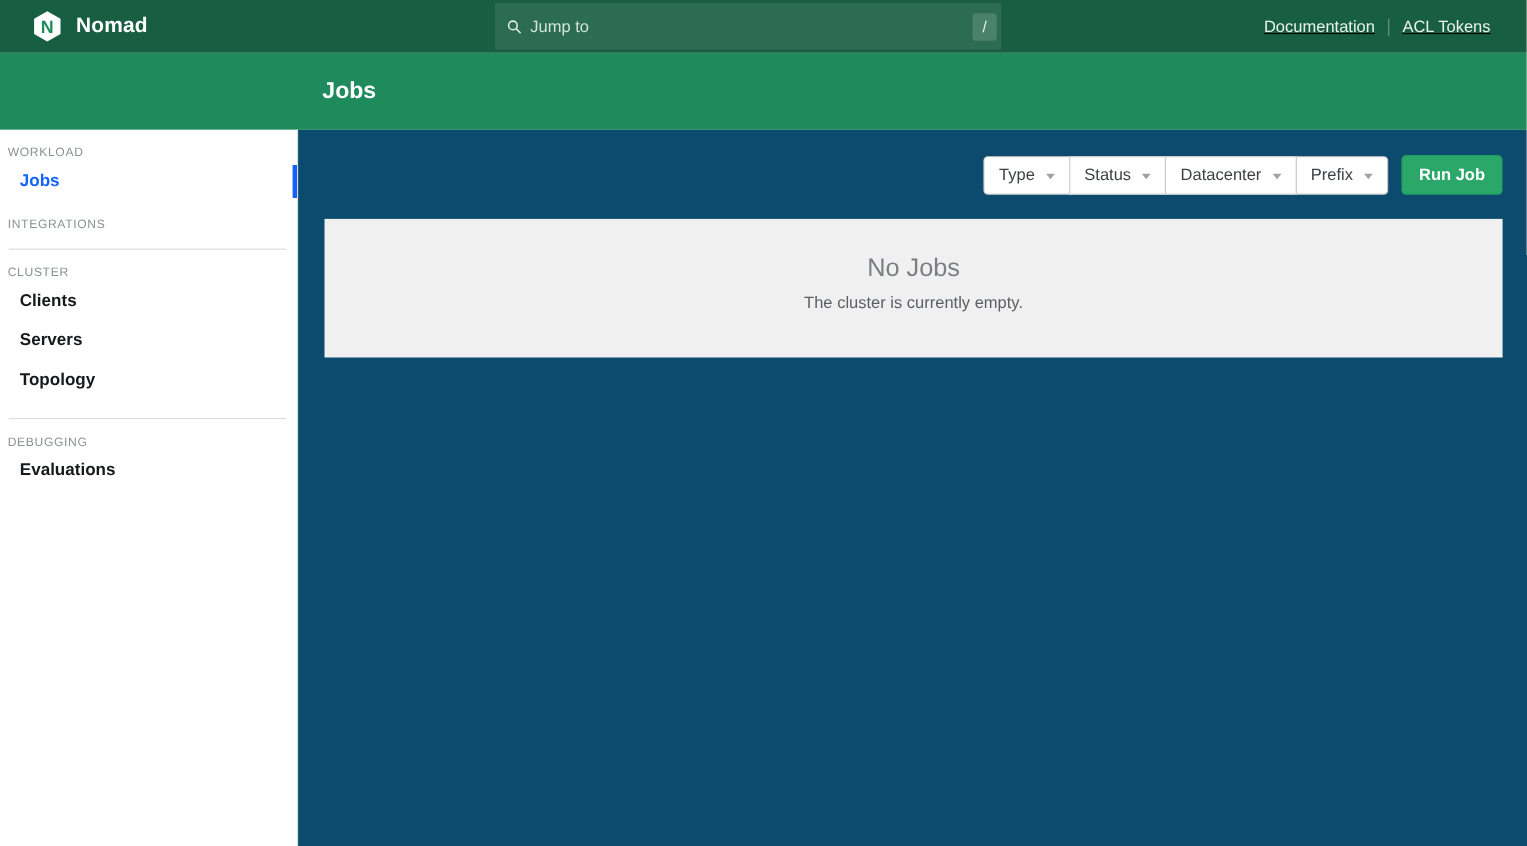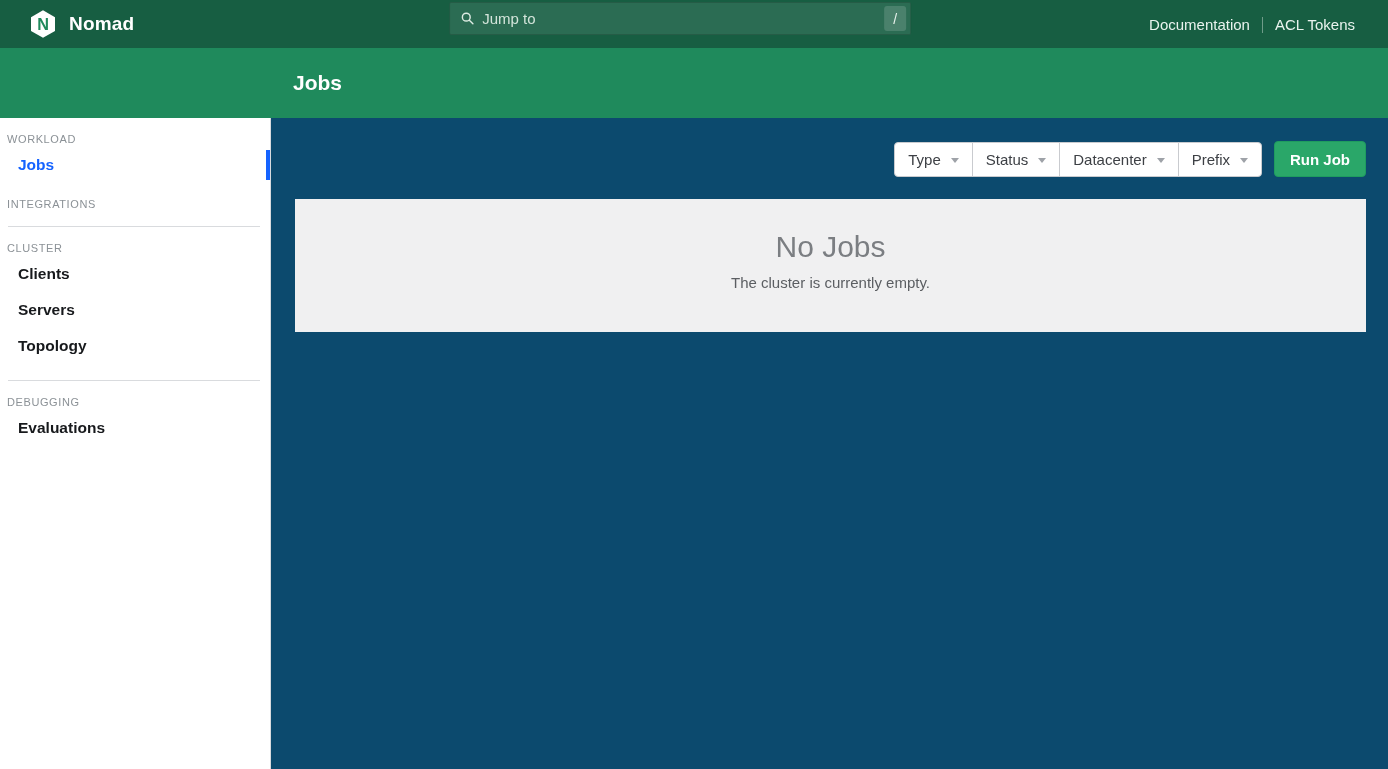--- a/index.html
+++ b/index.html
@@ -7,32 +7,32 @@
     font-family:"Liberation Sans", sans-serif; }
 
   
   .navbar { position:relative; height:48px; background:#175e42;
     display:flex; align-items:center; padding:0 33px 0 28px; }
   .nav-left { display:flex; align-items:center; gap:11px; }
   .logo { width:30px; height:30px; display:block; cursor:pointer; }
   .brand { color:#ffffff; font-size:19px; font-weight:700; letter-spacing:.2px; cursor:pointer; }
 
   .nav-search { position:absolute; left:50%; top:2px; transform:translateX(-53%);
-    width:462px; height:33px; display:flex; align-items:center;
+    width:462px; height:44px; display:flex; align-items:center;
     background:rgba(255,255,255,0.09); border:1px solid rgba(0,0,0,0.14);
     border-radius:2px; padding:0 4px 0 9px; }
   .search-icon { width:17px; height:17px; flex:0 0 auto; margin-right:6px; }
   .search-input { flex:1; min-width:0; background:transparent; border:none; outline:none;
     color:#fff; font-size:15px; font-family:"Liberation Sans", sans-serif; }
   .search-input::placeholder { color:#d3e4da; opacity:1; }
   .shortcut-badge { width:22px; height:25px; border-radius:3px;
     background:rgba(255,255,255,0.15); color:#e8f2ec; font-size:14px;
     display:flex; align-items:center; justify-content:center; }
 
-  .nav-links { margin-left:auto; display:flex; align-items:flex-end; gap:12px; }
+  .nav-links { margin-left:auto; display:flex; align-items:flex-end; gap:12px;text-decoration:underline; }
   .nav-link { color:#e9f3ee; font-size:15px; cursor:pointer; text-decoration:none; }
   .nav-sep { width:1px; height:16px; background:rgba(255,255,255,0.38); }
 
   
   .subheader { height:70px; background:#1f8a5c; display:flex; align-items:center;
     padding-left:293px; }
   .page-title { color:#ffffff; font-size:21px; font-weight:600; }
 
   
   .layout { display:flex; height:751px; }
@@ -56,21 +56,21 @@
   .filter-btn:first-child { border-radius:4px 0 0 4px; margin-left:0; }
   .filter-btn:last-child { border-radius:0 4px 4px 0; }
   .caret-down-icon { width:0; height:0; border-left:4.5px solid transparent;
     border-right:4.5px solid transparent; border-top:5.5px solid #9ea2a8; margin-top:2px; }
   .run-job-btn { margin-left:12px; height:36px; padding:0 15px; background:#2aa769;
     border:1px solid #1f9c5f; border-radius:4px; color:#ffffff; font-size:15px;
     font-weight:700; cursor:pointer; font-family:"Liberation Sans", sans-serif; }
 
   .empty-state { margin-top:22px; background:#f0f0f1; text-align:center;
     padding:31px 0 41px; }
-  .empty-title { font-size:30px; font-weight:400; color:#7b7e82; }
+  .empty-title { font-size:23px; font-weight:400; color:#7b7e82; }
   .empty-msg { margin-top:10px; font-size:15px; color:#5b5e62; }
 </style>
 </head>
 <body>
 
 <header class="navbar">
   <div class="nav-left">
     <svg class="logo" viewBox="0 0 24 24">
       <polygon points="12,1 21.6,6.5 21.6,17.5 12,23 2.4,17.5 2.4,6.5" fill="#ffffff"></polygon>
       <text x="12" y="16.6" text-anchor="middle" font-size="13" font-weight="800" font-family="Liberation Sans, sans-serif" fill="#1f8a5c">N</text>

